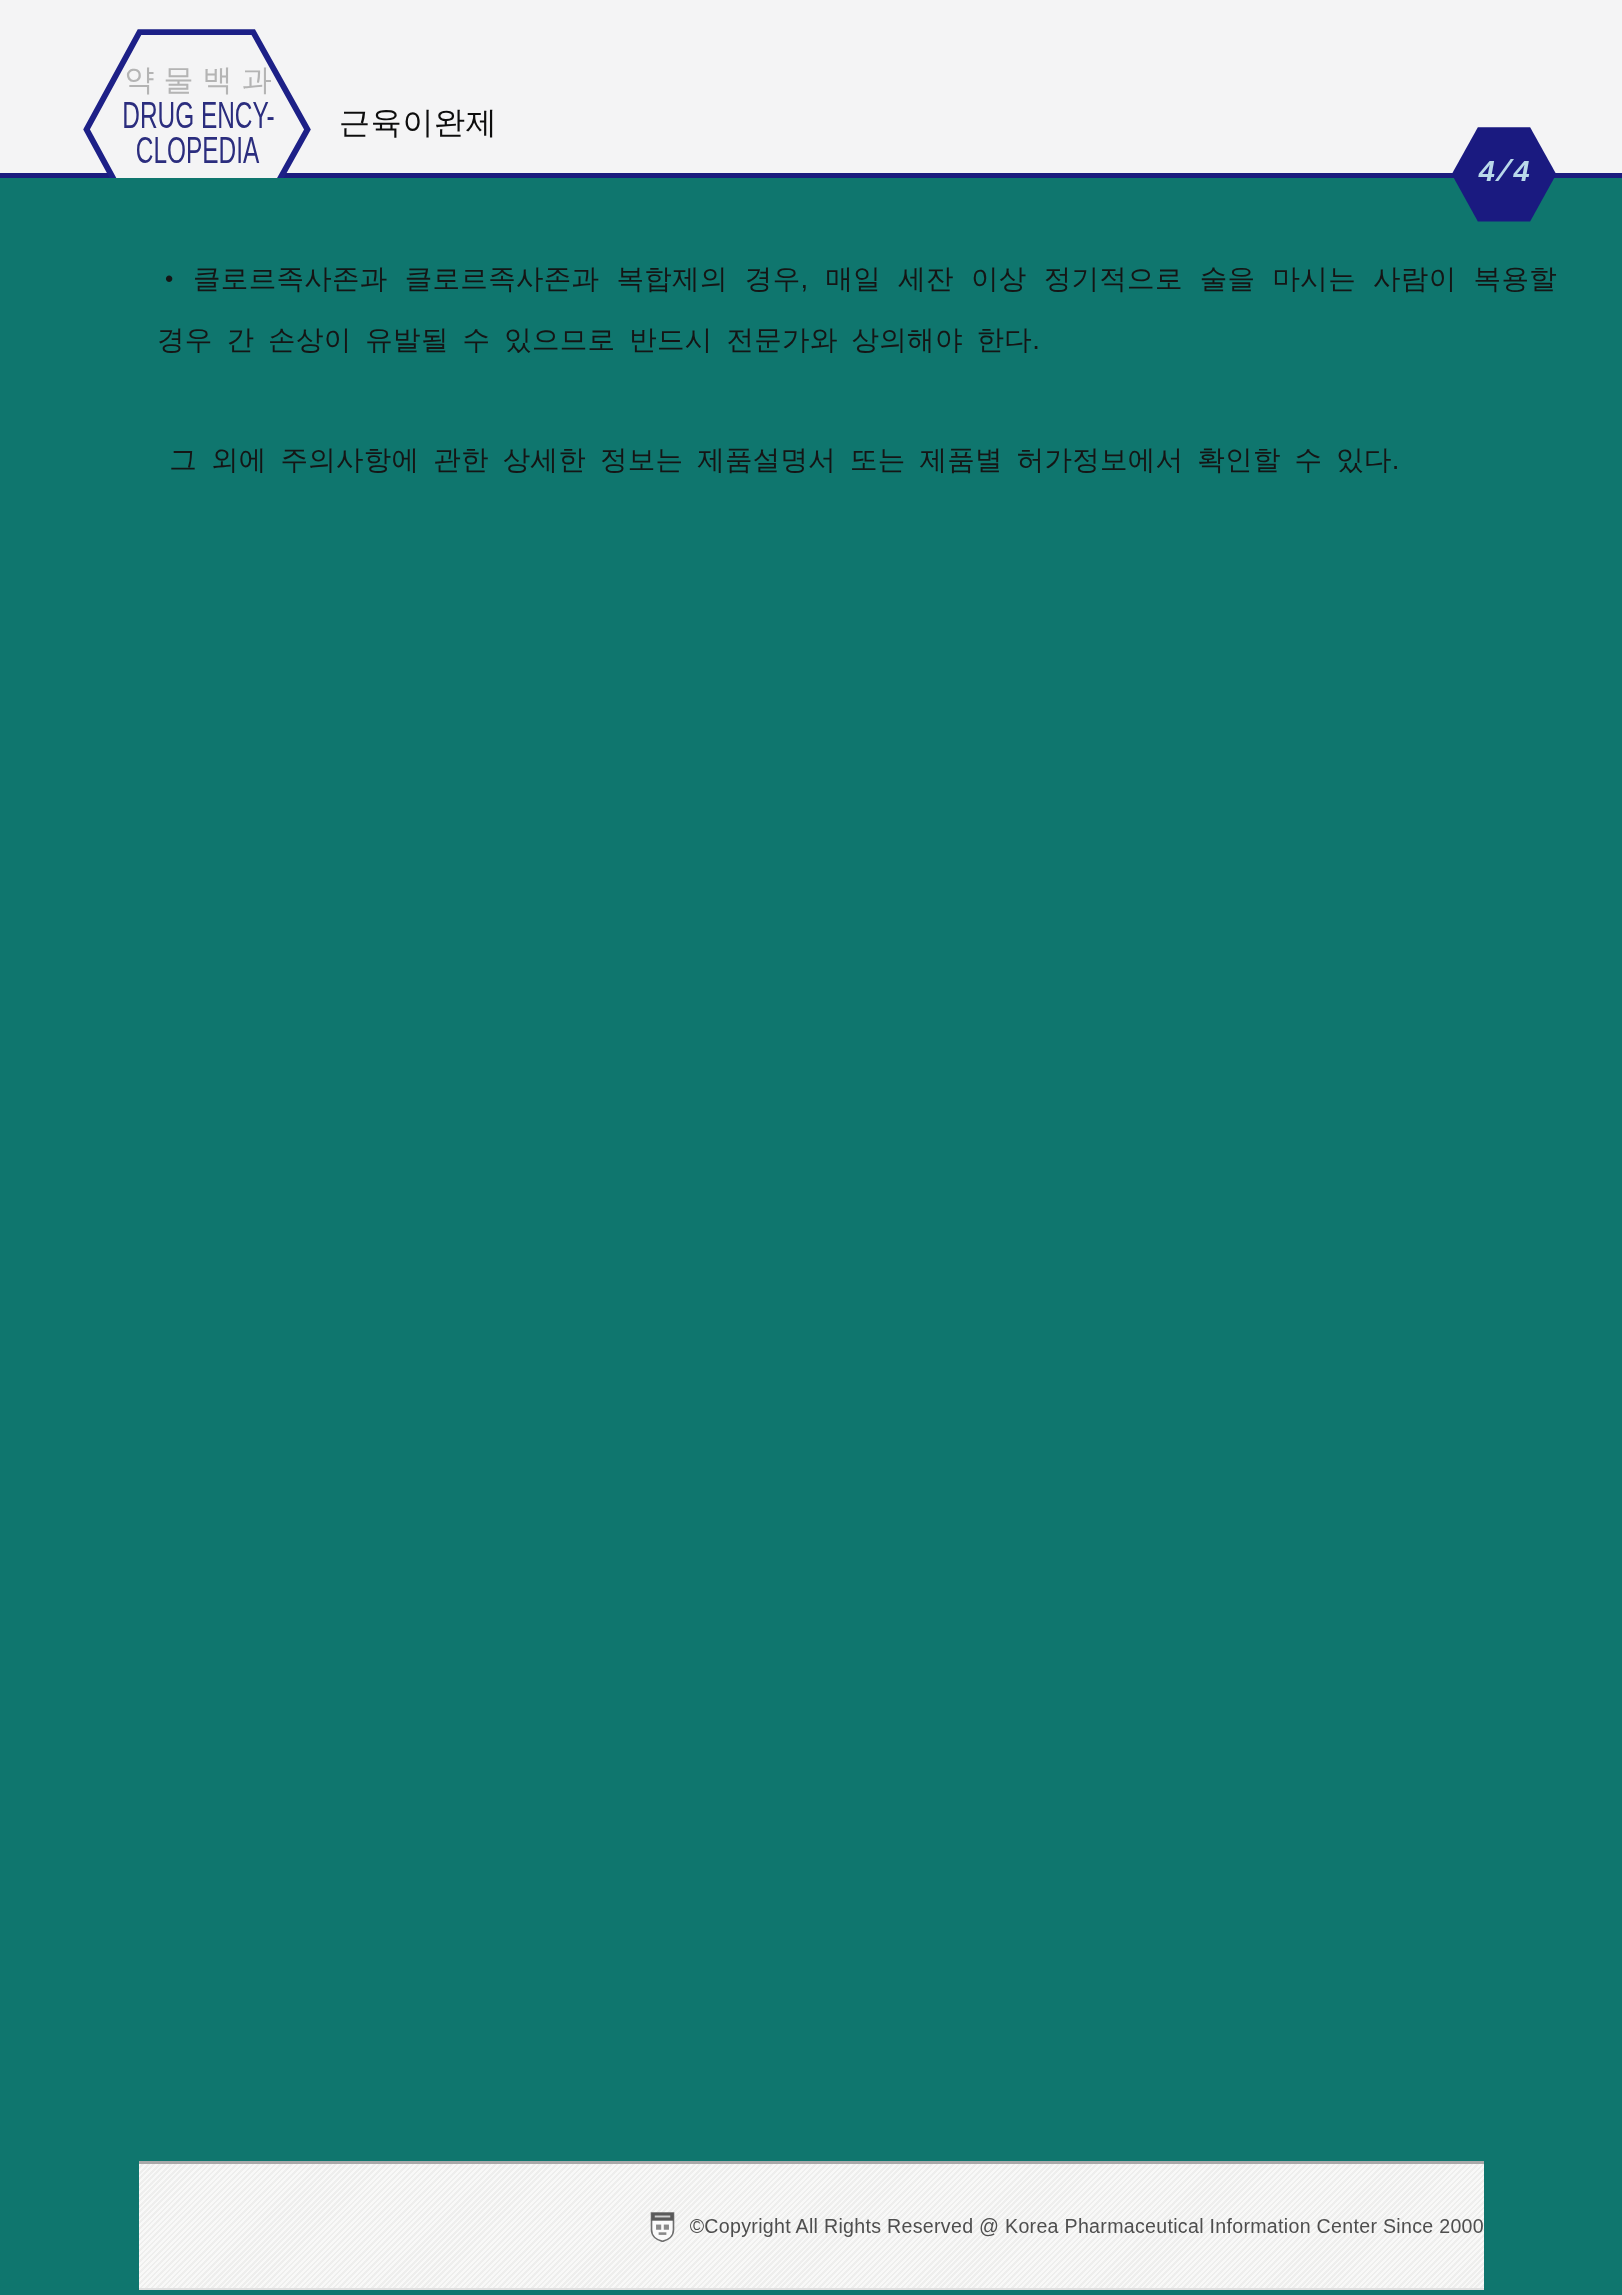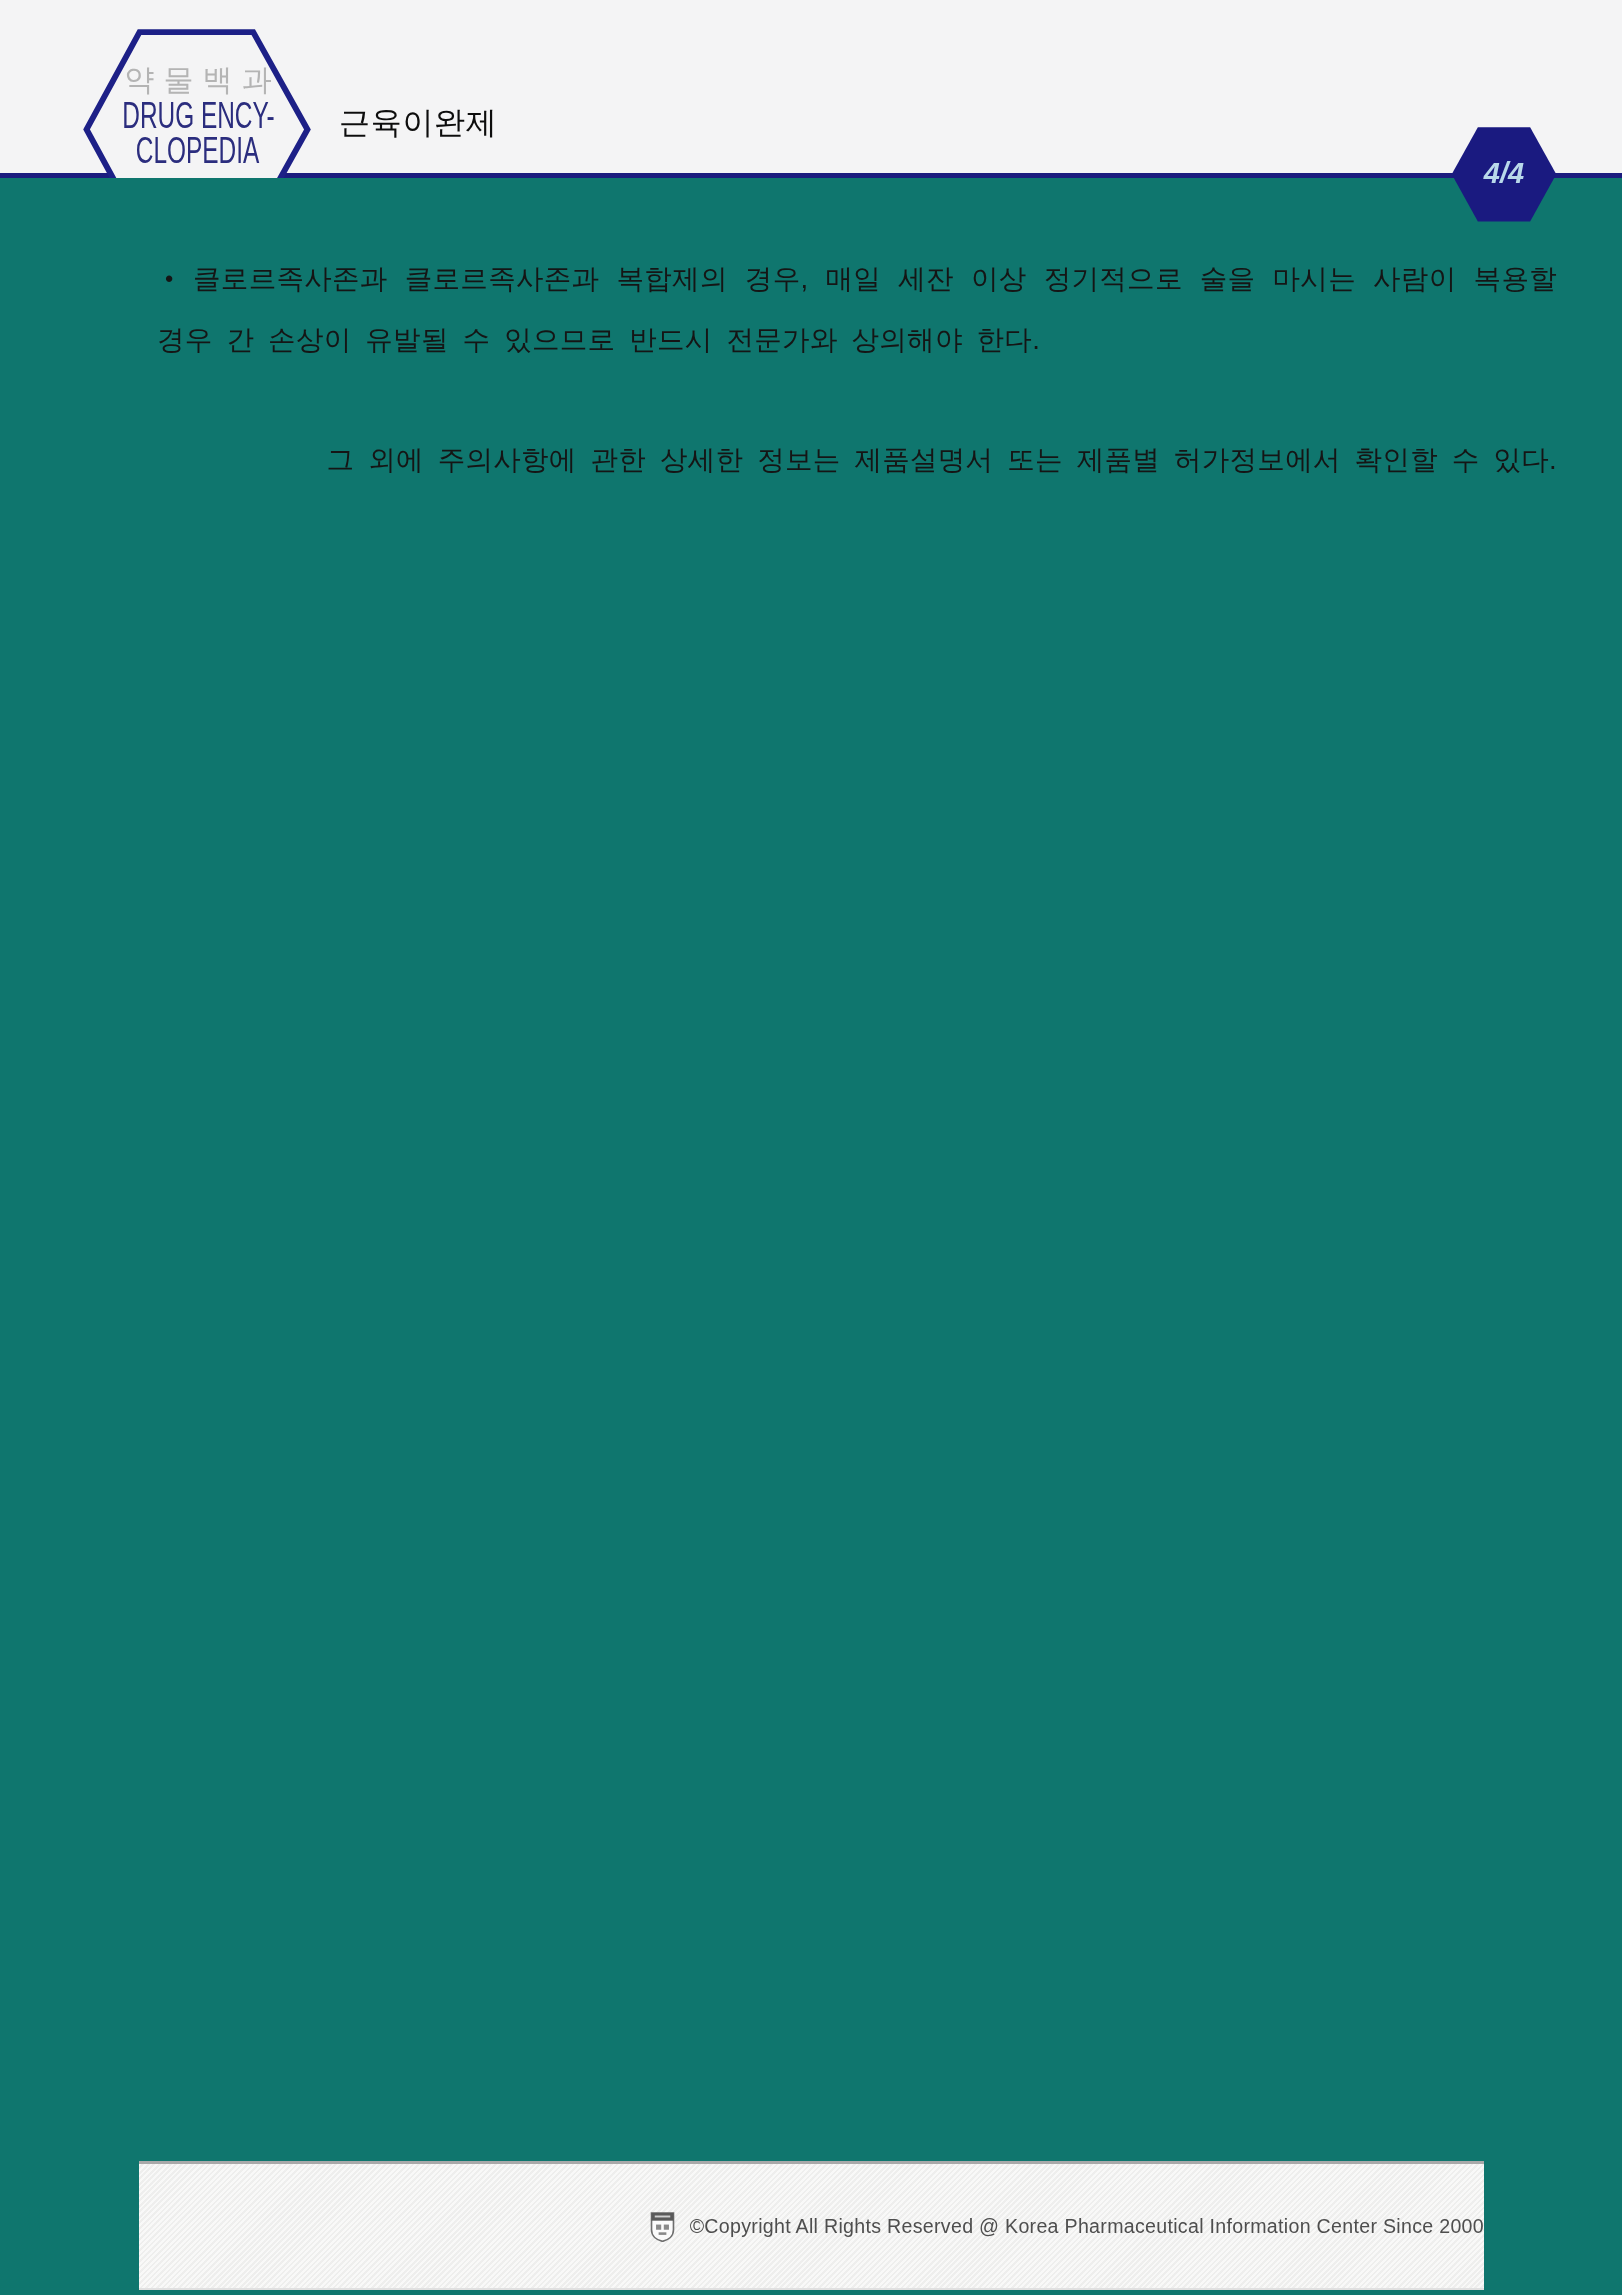--- a/index.html
+++ b/index.html
@@ -40,32 +40,32 @@
     position:absolute; left:339px; top:104px; z-index:3;
     font-size:31px; line-height:37px; font-weight:500; color:#0d0d0d;
     letter-spacing:0.7px;
   }
 
   .page-badge { position:absolute; left:1449px; top:126px; width:110px; height:98px; z-index:2; }
   .page-badge svg { position:absolute; inset:0; }
   .page-badge-label {
     position:absolute; inset:0; display:flex; align-items:center; justify-content:center;
     font-size:29px; font-weight:bold; font-style:italic; color:#b9d9ea;
-    padding-bottom:2.6px; z-index:3;
+    padding-bottom:2.6px; z-index:3;font-family:Liberation Mono, monospace;
   }
 
   
   .content {
     position:absolute; left:157px; top:249px; width:1400px;
     font-size:27.5px; line-height:60px; color:#151515;
     word-spacing:5.9px; letter-spacing:0.3px;
   }
   .para-bullet { margin:0; text-align:justify; text-indent:7.9px; }
   .bullet-dot { font-size:23.6px; margin-right:19.6px; position:relative; top:-1.3px; }
-  .para-plain  { margin:60px 0 0 4px; text-align:right; text-indent:1.3px; }
+  .para-plain  { margin:60px 0 0 11px; text-align:left; text-indent:1.3px; }
 
   
   .footer-rule {
     position:absolute; left:139px; top:2161px; width:1345px; height:2.6px;
     background:#a9a9a9;
   }
   .footer-box {
     position:absolute; left:139px; top:2164px; width:1345px; height:124px;
     background:#f1f1f0;
     background-image:repeating-linear-gradient(135deg, rgba(255,255,255,0.55) 0 2px, rgba(0,0,0,0.012) 2px 3.9px);

